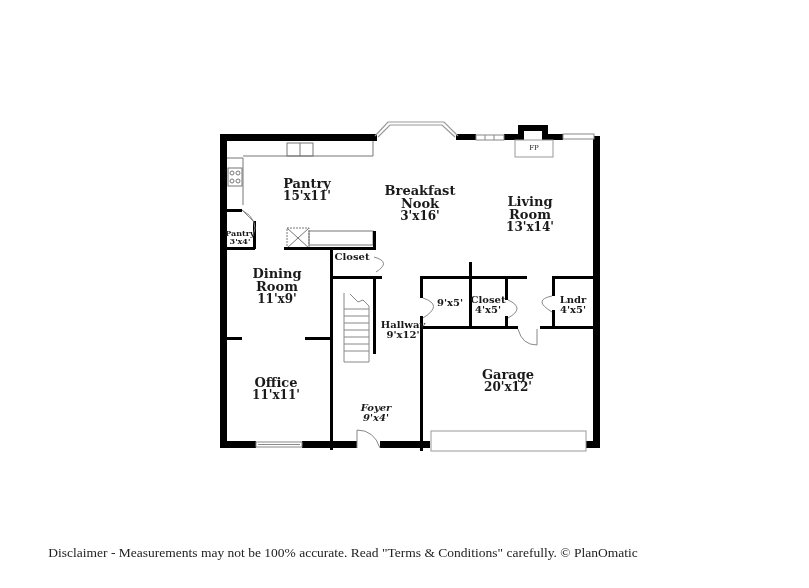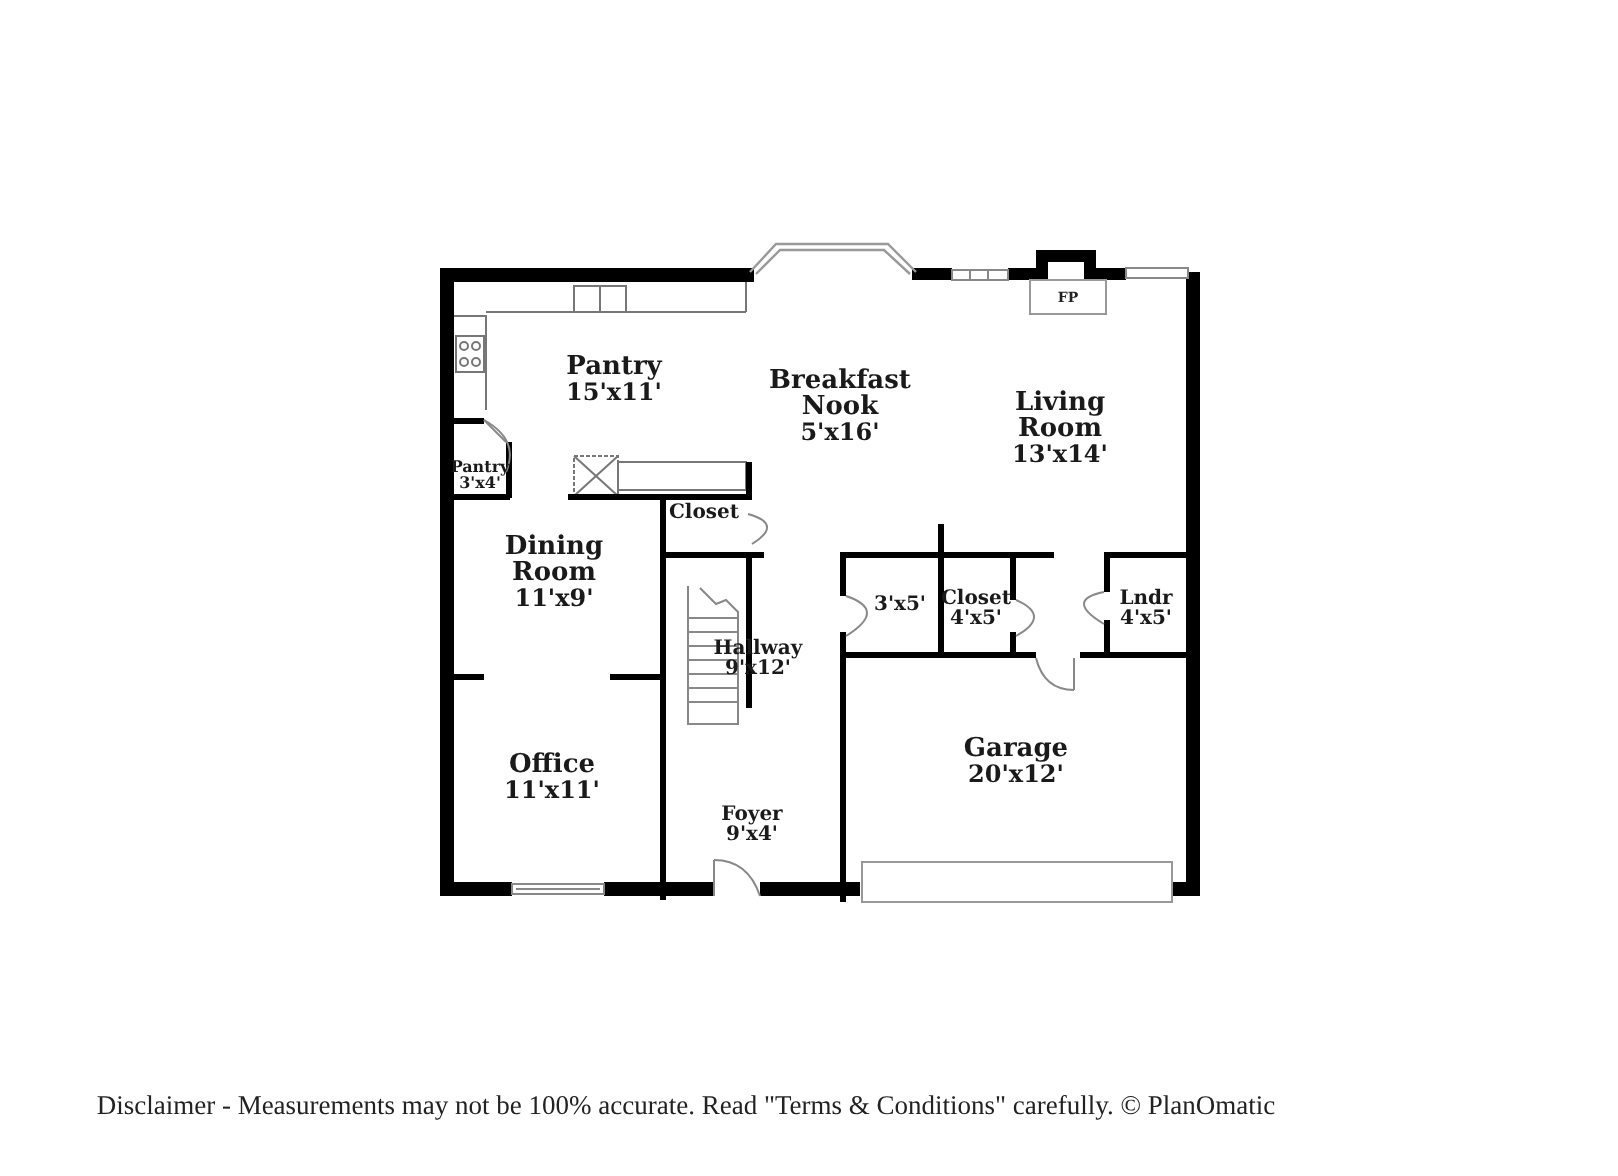--- a/index.html
+++ b/index.html
@@ -5,21 +5,21 @@
   html, body { margin: 0; padding: 0; background: #ffffff; }
   body { width: 809px; height: 588px; position: relative; overflow: hidden; font-family: "DejaVu Serif", "Liberation Serif", serif; }
   #plan { position: absolute; left: 0; top: 0; width: 809px; height: 588px; }
   .room-label { position: absolute; text-align: center; font-family: "DejaVu Serif", "Liberation Serif", serif; font-weight: bold; color: #1a1a1a; line-height: 1.0; white-space: nowrap; transform: translateX(-50%); }
   .room-label .name { display: block; font-size: 13px; }
   .room-label .dim { display: block; font-size: 12px; }
   .room-label.small .name { font-size: 10px; }
   .room-label.small .dim { font-size: 10px; }
   .room-label.tiny .name { font-size: 8px; }
   .room-label.tiny .dim { font-size: 8px; }
-  .fp-label { position: absolute; font-size: 7px; font-weight: bold; font-family: "DejaVu Serif", serif; color: #222; transform: translateX(-50%); }
+  .fp-label { position: absolute; font-size: 7px; font-weight: normal; font-family: "DejaVu Serif", serif; color: #222; transform: translateX(-50%); }
   #disclaimer { position: absolute; left: 0; width: 686px; top: 545px; text-align: center; font-family: "Liberation Serif", "DejaVu Serif", serif; font-size: 13.5px; color: #222; }
 </style>
 </head>
 <body>
 
 <svg id="plan" viewBox="0 0 809 588" xmlns="http://www.w3.org/2000/svg">
   <g fill="#000">
 
     <rect x="220" y="134" width="157" height="7"></rect>
 
@@ -133,61 +133,61 @@
   <rect x="431" y="431" width="155" height="20" fill="#fff" stroke="#999" stroke-width="1"></rect>
 </svg>
 
 <div class="room-label" style="left:307px; top:177px;">
   <span class="name">Pantry</span>
   <span class="dim">15'x11'</span>
 </div>
 <div class="room-label" style="left:420px; top:184px;">
   <span class="name">Breakfast</span>
   <span class="name">Nook</span>
-  <span class="dim">5'x16'</span>
+  <span class="dim">3'x16'</span>
 </div>
 <div class="room-label" style="left:530px; top:195px;">
   <span class="name">Living</span>
   <span class="name">Room</span>
   <span class="dim">13'x14'</span>
 </div>
 <div class="room-label tiny" style="left:240px; top:229px;">
   <span class="name">Pantry</span>
   <span class="dim">3'x4'</span>
 </div>
 <div class="room-label small" style="left:352px; top:252px;">
   <span class="name">Closet</span>
 </div>
 <div class="room-label" style="left:277px; top:267px;">
   <span class="name">Dining</span>
   <span class="name">Room</span>
   <span class="dim">11'x9'</span>
 </div>
 <div class="room-label small" style="left:450px; top:298px;">
-  <span class="dim">3'x5'</span>
+  <span class="dim">9'x5'</span>
 </div>
 <div class="room-label small" style="left:488px; top:295px;">
   <span class="name">Closet</span>
   <span class="dim">4'x5'</span>
 </div>
 <div class="room-label small" style="left:573px; top:295px;">
   <span class="name">Lndr</span>
   <span class="dim">4'x5'</span>
 </div>
-<div class="room-label small" style="left:379px; top:320px;text-align:center;">
+<div class="room-label small" style="left:403px; top:320px;text-align:center;">
   <span class="name">Hallway</span>
   <span class="dim">9'x12'</span>
 </div>
 <div class="room-label" style="left:276px; top:376px;">
   <span class="name">Office</span>
   <span class="dim">11'x11'</span>
 </div>
 <div class="room-label" style="left:508px; top:368px;">
   <span class="name">Garage</span>
   <span class="dim">20'x12'</span>
 </div>
-<div class="room-label small" style="left:376px; top:403px;">
+<div class="room-label small" style="left:376px; top:403px;font-style:italic;">
   <span class="name">Foyer</span>
   <span class="dim">9'x4'</span>
 </div>
 <div class="fp-label" style="left:534px; top:144px;">FP</div>
 
 <div id="disclaimer">Disclaimer - Measurements may not be 100% accurate. Read "Terms &amp; Conditions" carefully. © PlanOmatic</div>
 
 </body></html>

